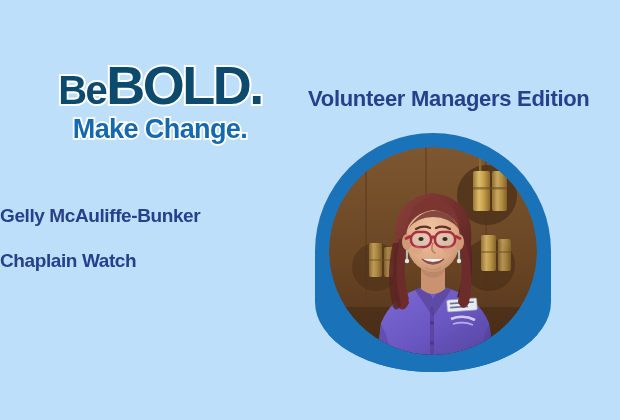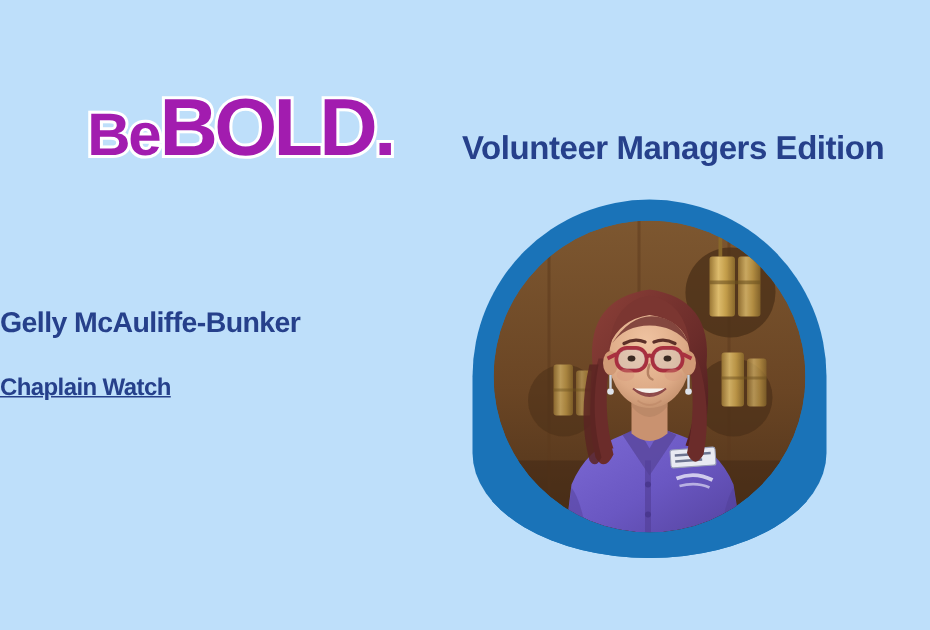--- a/index.html
+++ b/index.html
@@ -20,21 +20,21 @@
   #logo-block {
     position:absolute;
     left:0; top:58px;
     width:320px;
     text-align:center;
     user-select:none;
   }
   #logo-line-1 {
     white-space:nowrap;
     line-height:1;
-    color:#a21caf;
+    color:#0c4a6e;
     -webkit-text-stroke:4px #ffffff;
     paint-order:stroke fill;
     font-weight:800;
     letter-spacing:-1px;
   }
   #logo-be {
     font-size:40px;
     font-weight:700;
     letter-spacing:-1.5px;
   }
@@ -64,26 +64,25 @@
   }
   #presenter-name {
     font-size:19px;
     font-weight:800;
     letter-spacing:-0.4px;
     color:#26408b;
     white-space:nowrap;
   }
   #presenter-org {
     margin-top:23px;
-    font-size:16px;
+    font-size:19px;
     font-weight:800;
     letter-spacing:-0.4px;
     color:#26408b;
     white-space:nowrap;
-    text-decoration:underline;
   }
 
   
   #edition-title {
     position:absolute;
     left:308px; top:86px;
     font-size:22px;
     font-weight:800;
     letter-spacing:-0.3px;
     color:#26408b;
@@ -117,20 +116,21 @@
 </style>
 </head>
 <body>
 
 <div id="slide">
 
   <div id="logo-block">
     <div id="logo-line-1">
       <span id="logo-be">Be</span><span id="logo-bold">BOLD.</span>
     </div>
+    <div id="logo-line-2">Make Change.</div>
   </div>
 
   <div id="presenter-block">
     <div id="presenter-name">Gelly McAuliffe-Bunker</div>
     <div id="presenter-org">Chaplain Watch</div>
   </div>
 
   <div id="edition-title">Volunteer Managers Edition</div>
 
   <div id="portrait-frame">

